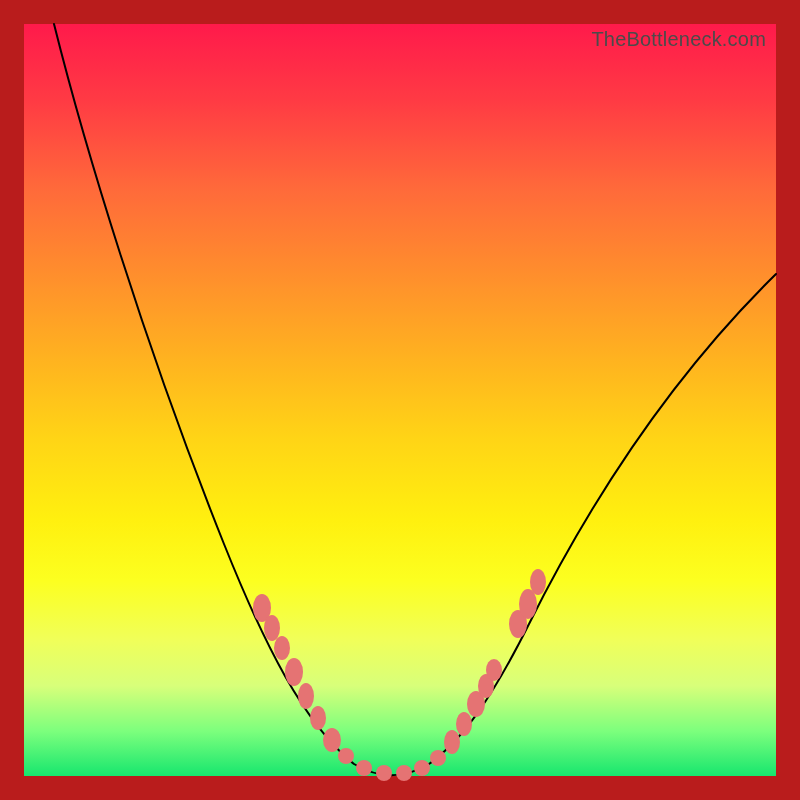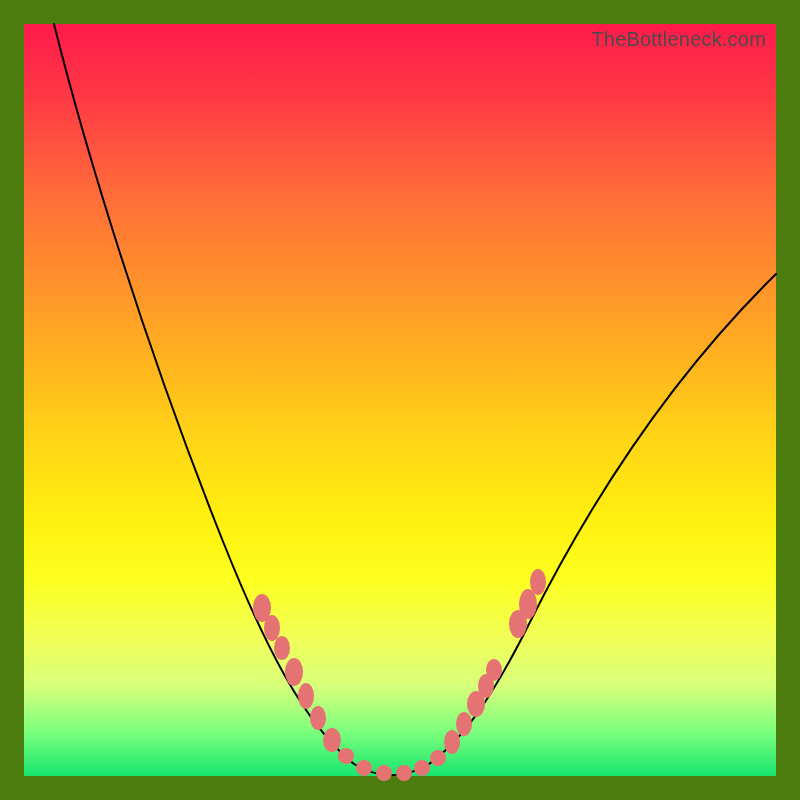--- a/index.html
+++ b/index.html
@@ -10,21 +10,21 @@
     overflow: hidden;
     background: #000;
     font-family: Arial, Helvetica, sans-serif;
   }
   .frame {
     position: absolute;
     left: 0;
     top: 0;
     width: 800px;
     height: 800px;
-    background: #4d7c0f;
+    background: #b91c1c;
   }
   .plot {
     position: absolute;
     left: 24px;
     top: 24px;
     width: 752px;
     height: 752px;
     
     background: linear-gradient(to bottom,
       #ff1a4b 0%,

